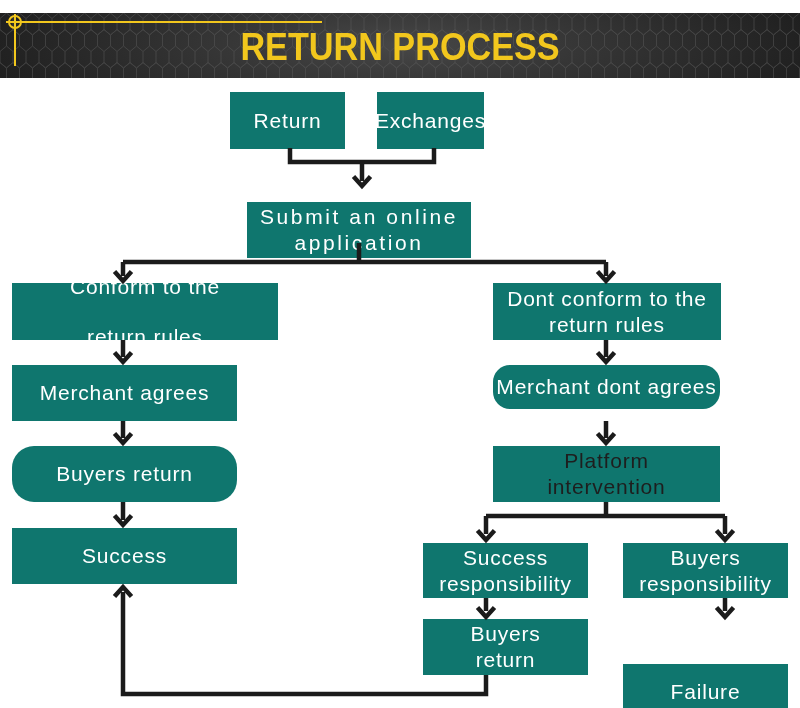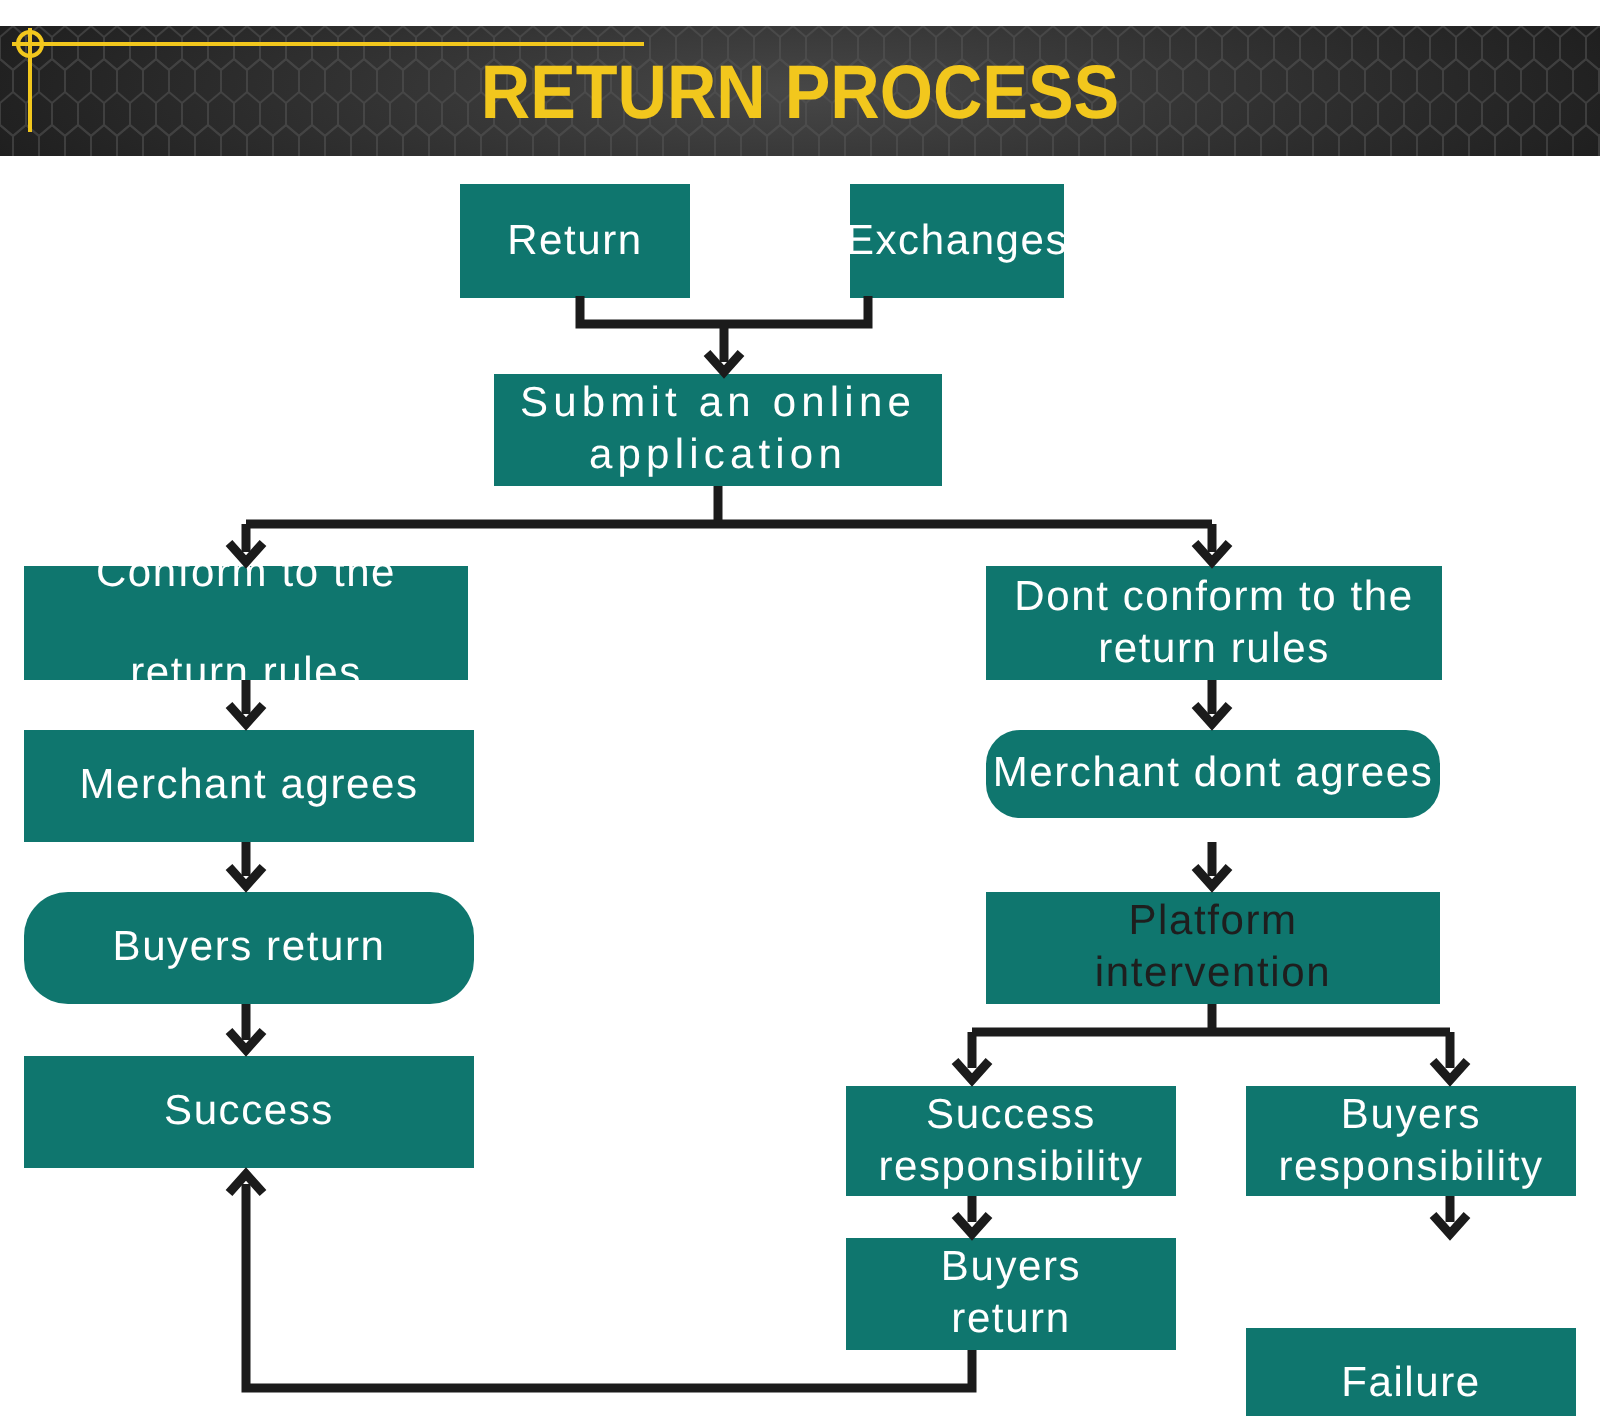--- a/index.html
+++ b/index.html
@@ -56,21 +56,21 @@
     flex-direction: column;
     align-items: center;
     justify-content: center;
     text-align: center;
     font-size: 21px;
     line-height: 26px;
     letter-spacing: 0.8px;
   }
   .box span { white-space: nowrap; }
   .box.dark-text { color: #1e1e1e; }
-  .box.wide-spacing { letter-spacing: 2.6px; }
+  .box.wide-spacing { letter-spacing: 2.6px; margin-top: 15px; }
 </style>
 </head>
 <body>
 
 <div id="canvas">
 
   <div class="banner">
     <svg class="hexlayer" width="800" height="65">
       <defs>
         <pattern id="hexp" width="13" height="33" patternUnits="userSpaceOnUse">
@@ -89,30 +89,30 @@
         <circle cx="15" cy="9" r="6" fill="none" stroke="#F2C71D" stroke-width="2"></circle>
       </g>
     </svg>
     <div class="title">RETURN PROCESS</div>
   </div>
 
   <div class="box" style="left:230px; top:92px; width:115px; height:57px;">
     <span>Return</span>
   </div>
 
-  <div class="box" style="left:377px; top:92px; width:107px; height:57px;margin-left:48px;">
+  <div class="box" style="left:377px; top:92px; width:107px; height:57px;">
     <span>Exchanges</span>
   </div>
 
   <div class="box wide-spacing" style="left:247px; top:187px; width:224px; height:56px;">
     <span>Submit an online</span>
     <span>application</span>
   </div>
 
-  <div class="box" style="left:12px; top:283px; width:222px; height:57px;gap:24px;">
+  <div class="box" style="left:12px; top:283px; width:266px; height:57px;gap:24px;">
     <span>Conform to the</span>
     <span>return rules</span>
   </div>
 
   <div class="box" style="left:12px; top:365px; width:225px; height:56px;">
     <span>Merchant agrees</span>
   </div>
 
   <div class="box" style="left:12px; top:446px; width:225px; height:56px;border-radius:22px;">
     <span>Buyers return</span>

